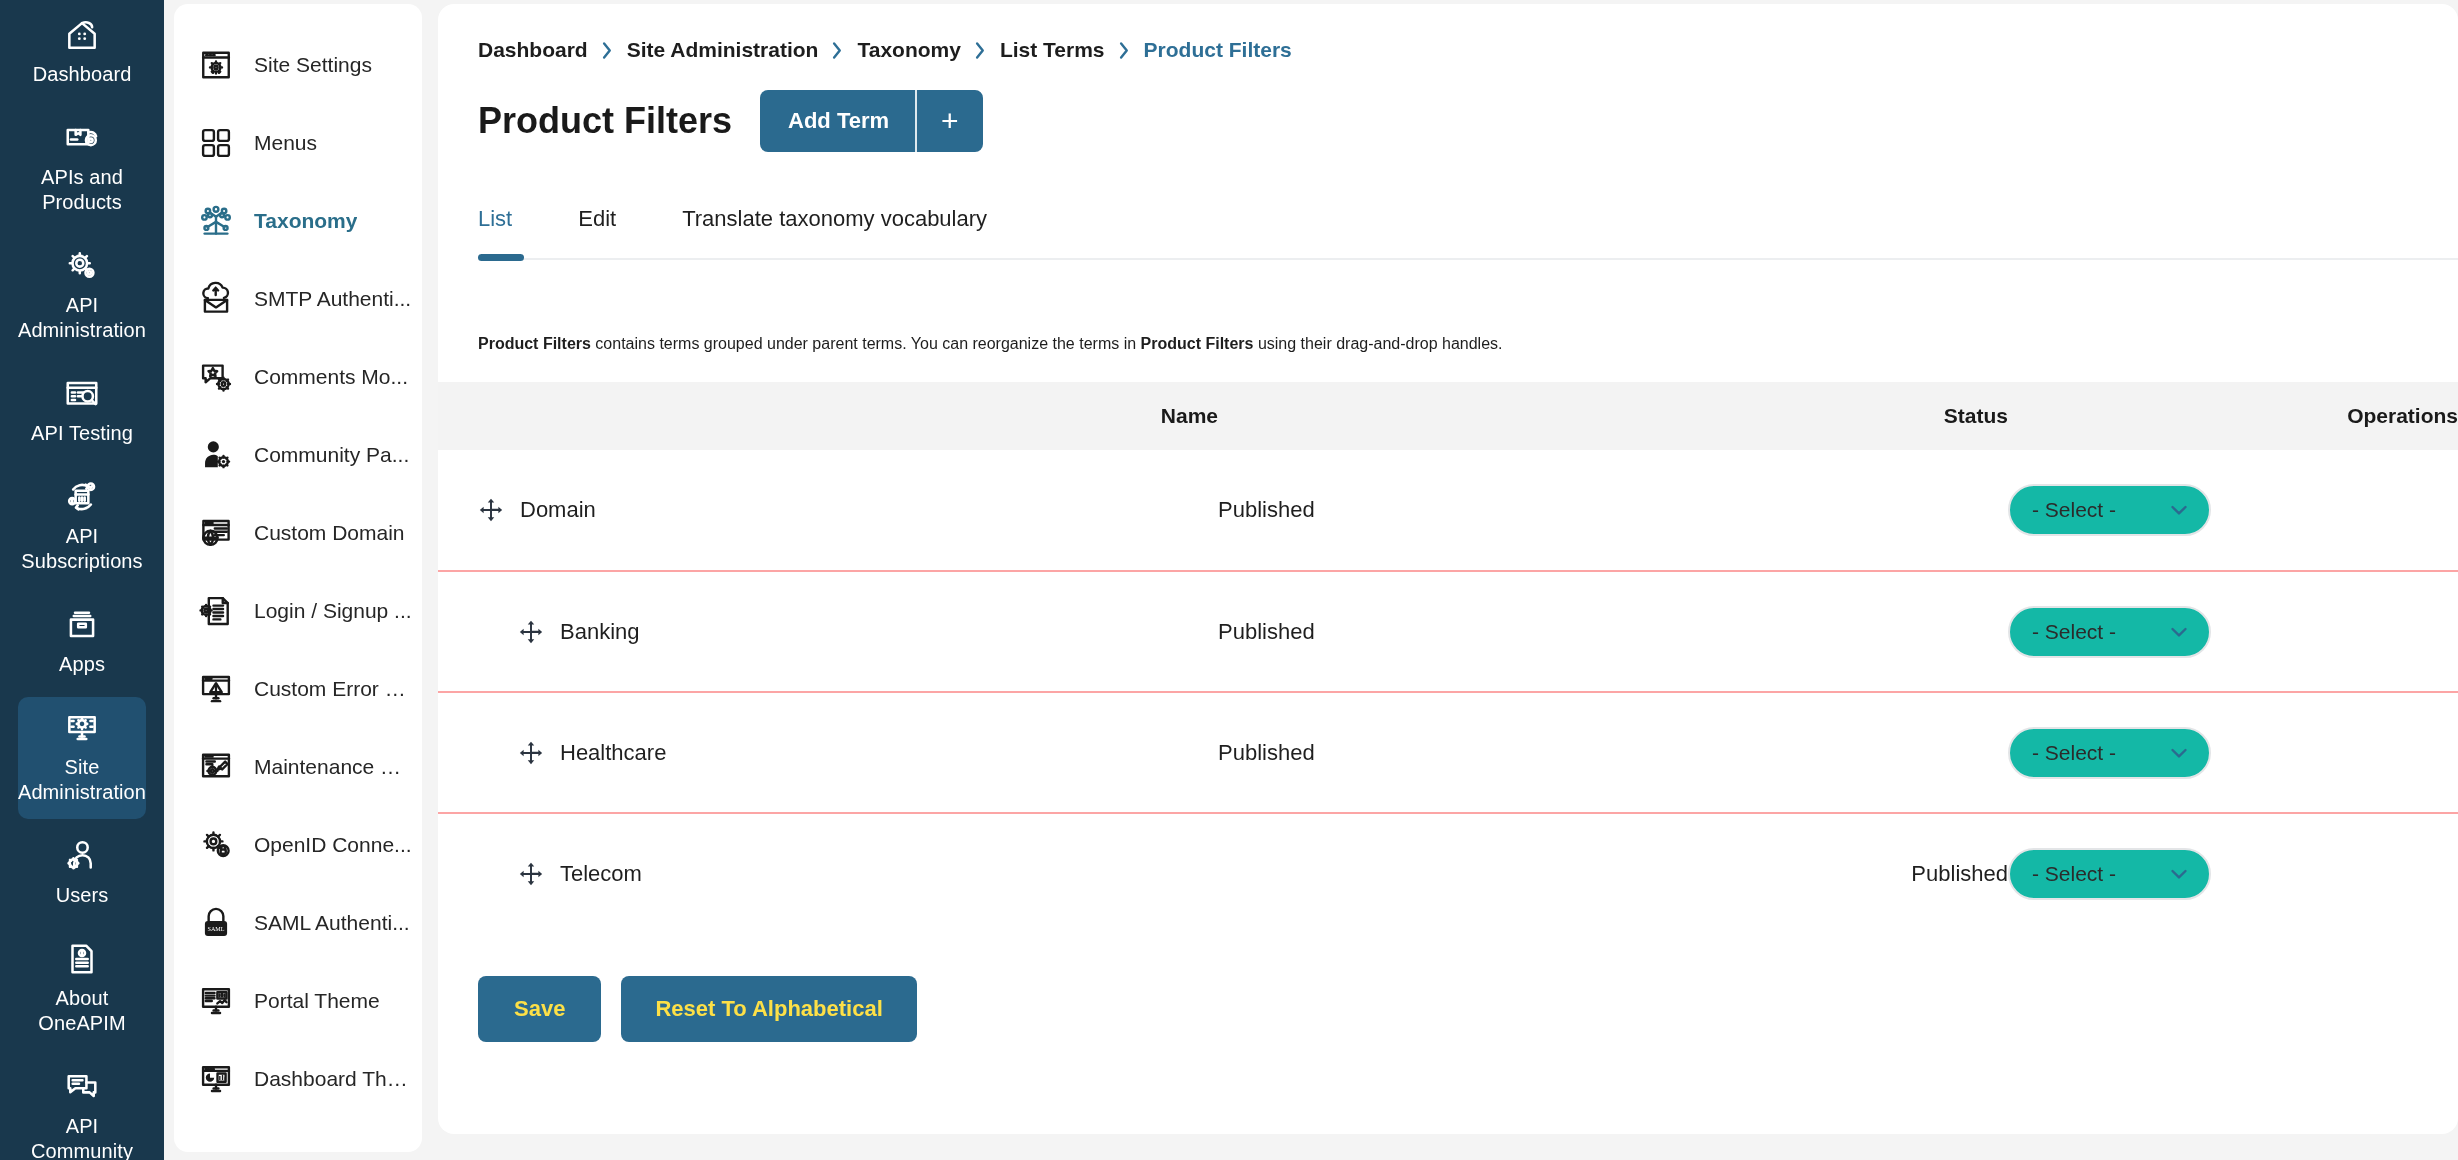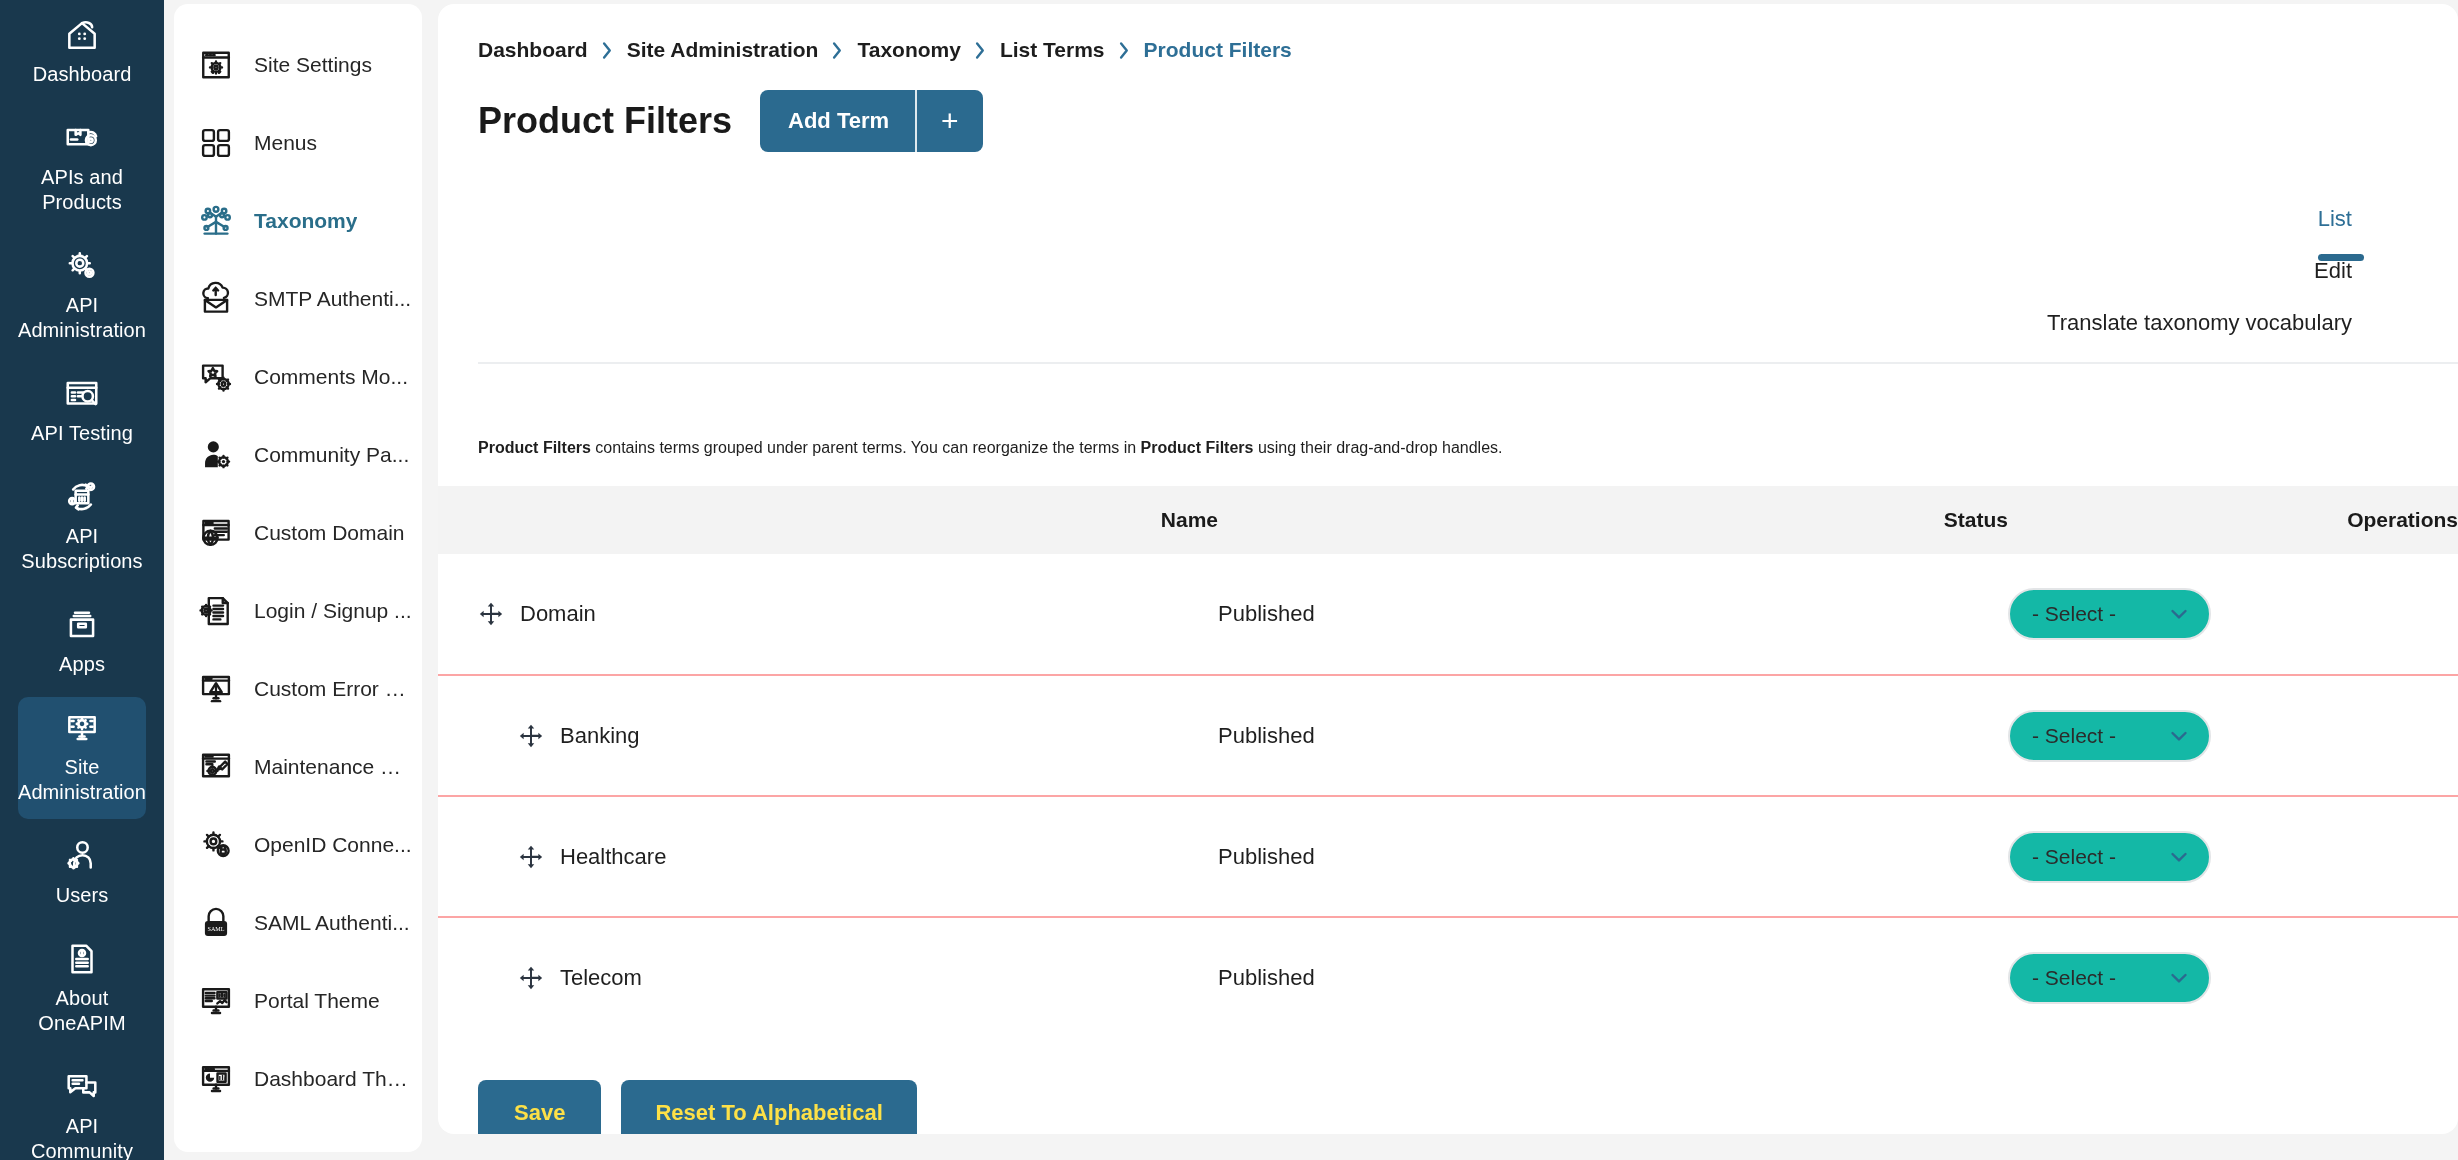--- a/index.html
+++ b/index.html
@@ -79,21 +79,20 @@
   .addterm .sep { width: 2px; background: #ffffff; opacity: .85; }
   .addterm .plus {
     color: #fff; font-size: 30px; font-weight: 400;
     padding: 10px 24px; display: flex; align-items: center; justify-content: center;
   }
 
   .tabs {
     display: flex; align-items: flex-end; gap: 0;
     margin: 54px 0 0 40px; border-bottom: 2px solid #eceef0;
     padding-right: 40px;
-    flex-direction: column;
   }
   .tab {
     font-size: 22px; color: #1f1f1f; padding: 0 0 26px 0;
     margin-right: 66px; cursor: pointer; position: relative;
   }
   .tab.active { color: #2e6f96; }
   .tab.active::after {
     content: ""; position: absolute; left: 0; bottom: -3px;
     width: 46px; height: 7px; background: #2b6a8f; border-radius: 4px;
   }
@@ -108,21 +107,21 @@
     background: #f3f3f3; text-align: right; font-size: 21px; font-weight: 700;
     color: #1a1a1a; padding: 22px 0 22px 0; height: 66px;
   }
   table.terms th.c-name { padding-left: 40px; width: 780px; }
   table.terms th.c-status { width: 790px; }
   table.terms th.c-ops { }
   table.terms td {
     border-bottom: 2px solid #fca5a5; height: 121px;
     font-size: 22px; color: #1f1f1f; vertical-align: middle;
   }
-  table.terms tr:last-child td { border-bottom: none; }
+  table.terms tr:last-child td { border-bottom: none; text-align: right; }
   td.c-name { padding-left: 40px; }
   .namecell { display: flex; align-items: center; gap: 16px; }
   .drag { width: 26px; height: 26px; flex: 0 0 26px; cursor: move; }
   .drag svg { width: 26px; height: 26px; display: block; }
   .indent-1 { padding-left: 40px; }
 
   .sel {
     display: flex; align-items: center; justify-content: space-between;
     width: 203px; height: 52px; border: 2px solid #e3e5e7; border-radius: 26px;
     padding: 0 18px 0 22px; background: #14b8a6; cursor: pointer;

